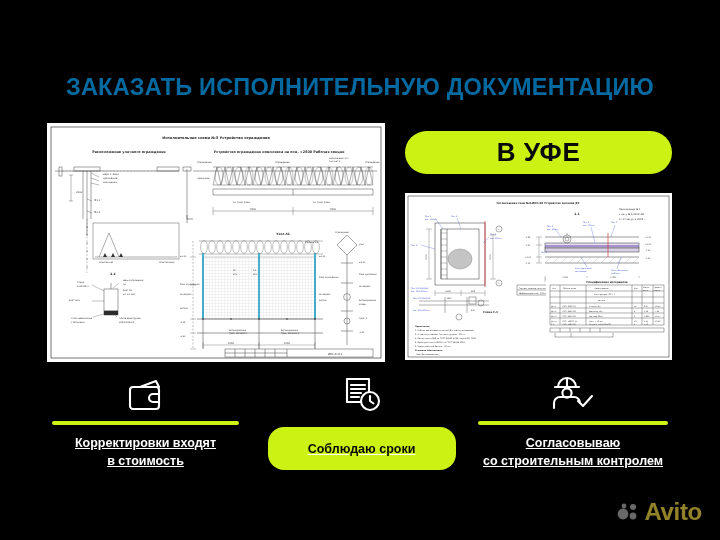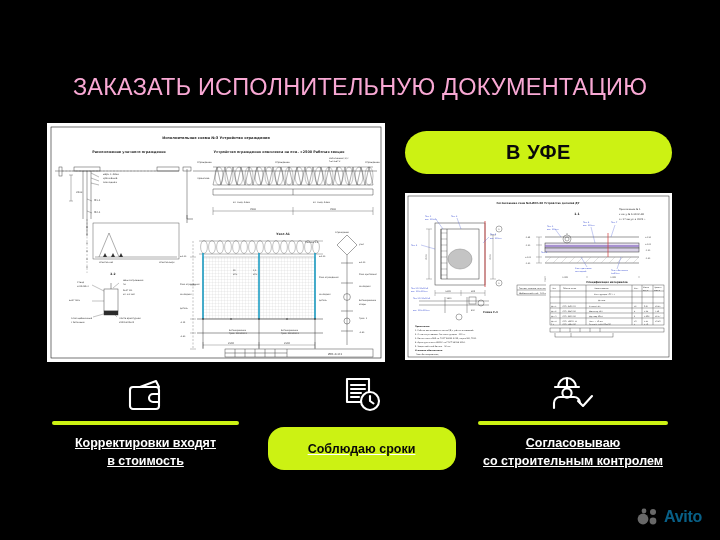--- a/index.html
+++ b/index.html
@@ -12,23 +12,23 @@
     overflow:hidden;
   }
 
   
   .headline {
     position:absolute;
     left:0; right:0;
     top:74px;
     text-align:center;
     font-size:23.5px;
-    font-weight:400;
+    font-weight:700;
     letter-spacing:0.2px;
-    color:#f9a8d4;
+    color:#0369a1;
     white-space:nowrap;
   }
 
   
   .panel {
     position:absolute;
     background:#ffffff;
     overflow:hidden;
   }
   .panel-left  { left:47px;  top:123px; width:338px; height:239px; }
@@ -40,21 +40,21 @@
   
   .badge {
     position:absolute;
     left:405px; top:131px;
     width:267px; height:43px;
     background:var(--lime);
     border-radius:22px;
     display:flex; align-items:center; justify-content:center;
   }
   .badge-label {
-    font-size:20px; font-weight:700;
+    font-size:26px; font-weight:700;
     color:#0a0a0a;
     letter-spacing:0.6px;
   }
 
   
   .features {
     position:absolute;
     left:0; right:0; top:374px; height:110px;
   }
   .feature {
@@ -105,22 +105,22 @@
 
   
   .avito {
     position:absolute;
     right:18px; bottom:14px;
     display:flex; align-items:center; gap:5px;
     opacity:0.58;
   }
   .avito-dots { display:block; }
   .avito-word {
-    font-size:16px; font-weight:700;
-    color:#0ea5e9; letter-spacing:-0.3px;text-align:right;
+    font-size:24px; font-weight:700;
+    color:#fde047; letter-spacing:-0.3px;text-align:right;
   }
 </style>
 </head>
 <body style="background: rgb(0, 0, 0);">
 
 <div class="headline">ЗАКАЗАТЬ ИСПОЛНИТЕЛЬНУЮ ДОКУМЕНТАЦИЮ</div>
 
 <div class="panel panel-left">
   <div class="dwg">
     <svg viewBox="0 0 338 239" preserveAspectRatio="none">

